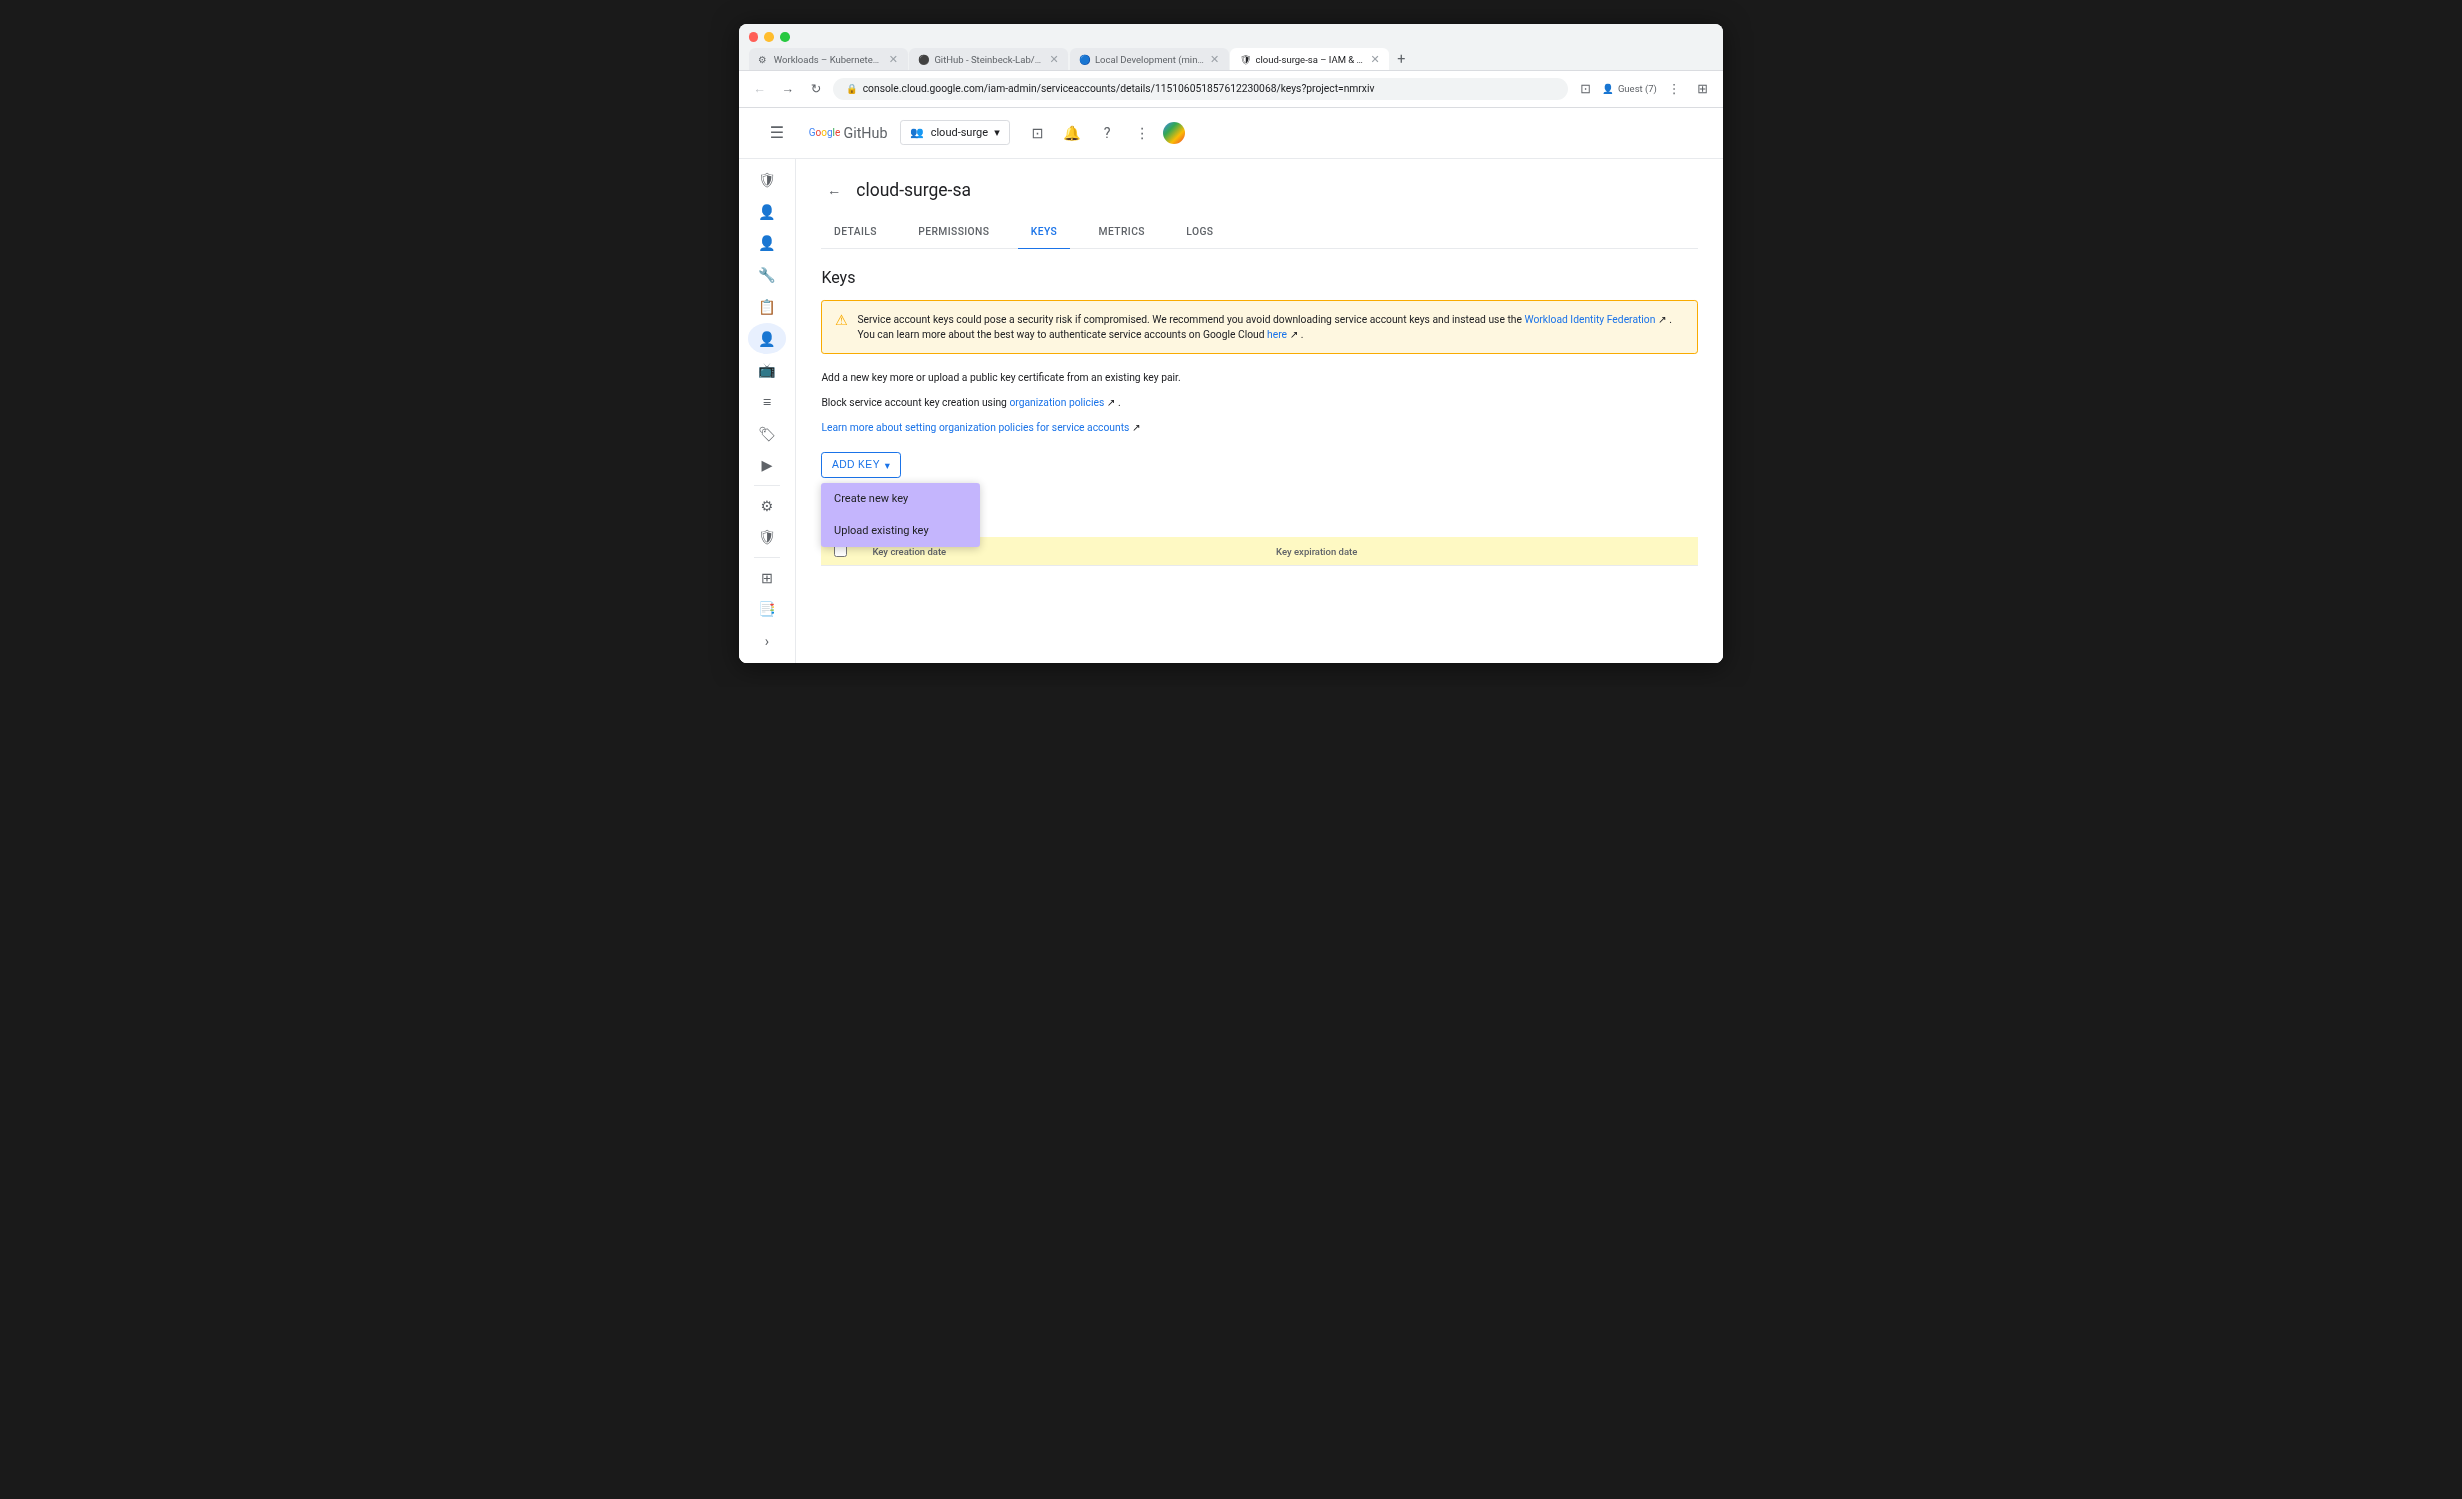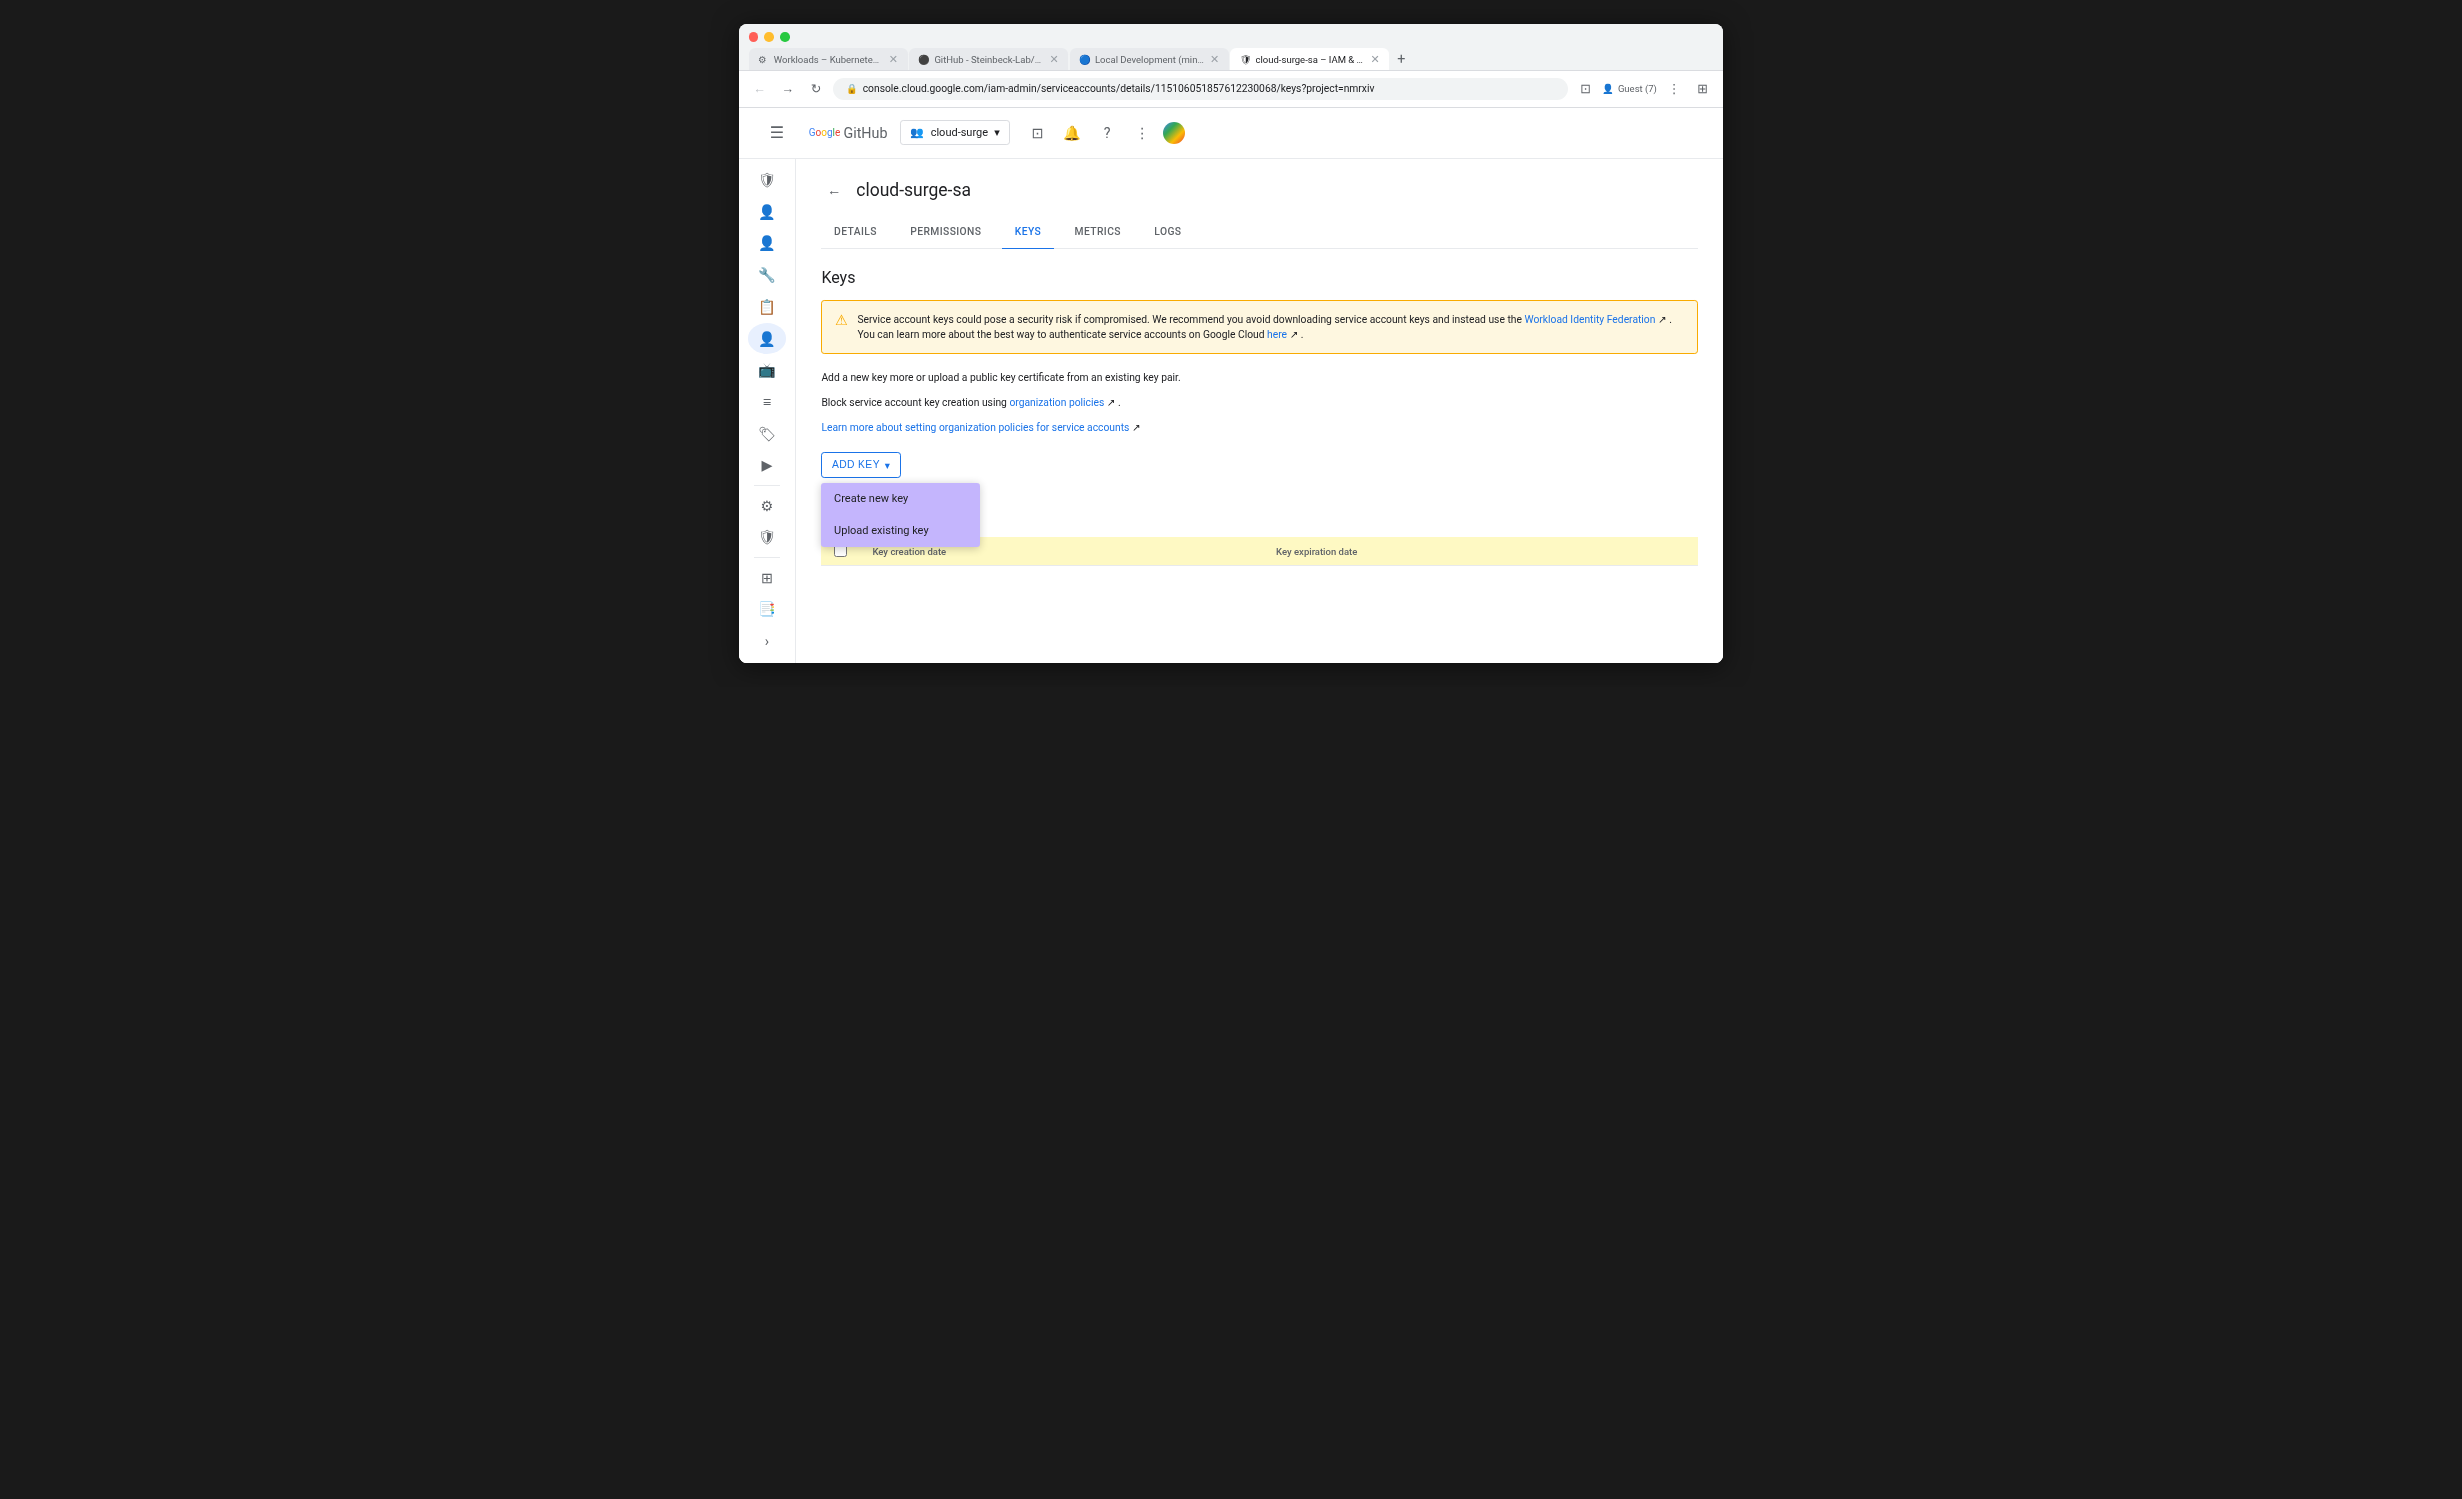--- a/index.html
+++ b/index.html
@@ -232,21 +232,21 @@
       font-size: 17.5px;
       font-weight: 400;
       color: #202124;
     }
 
     
     .tab-nav {
       display: flex;
       border-bottom: 0.8px solid #e8eaed;
       margin-bottom: 19px;
-      gap: 8px;
+      gap: 16px;
     }
     .tab-item {
       padding: 9.5px 12.7px;
       font-size: 11px;
       color: #5f6368;
       cursor: pointer;
       border-bottom: 1.6px solid transparent;
       margin-bottom: -0.8px;
       font-weight: 500;
       text-transform: uppercase;

